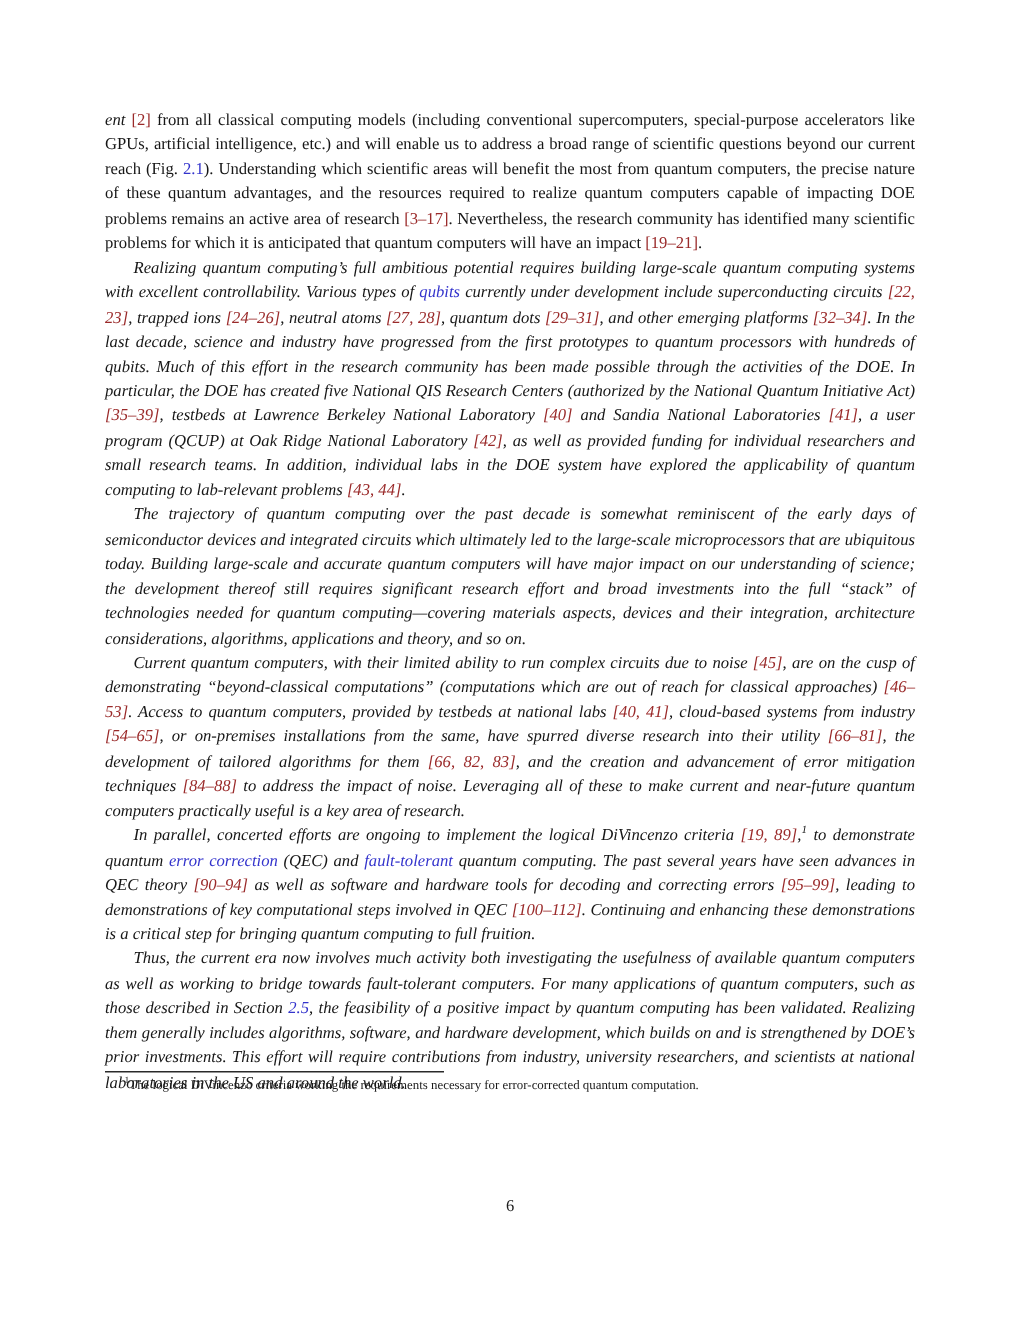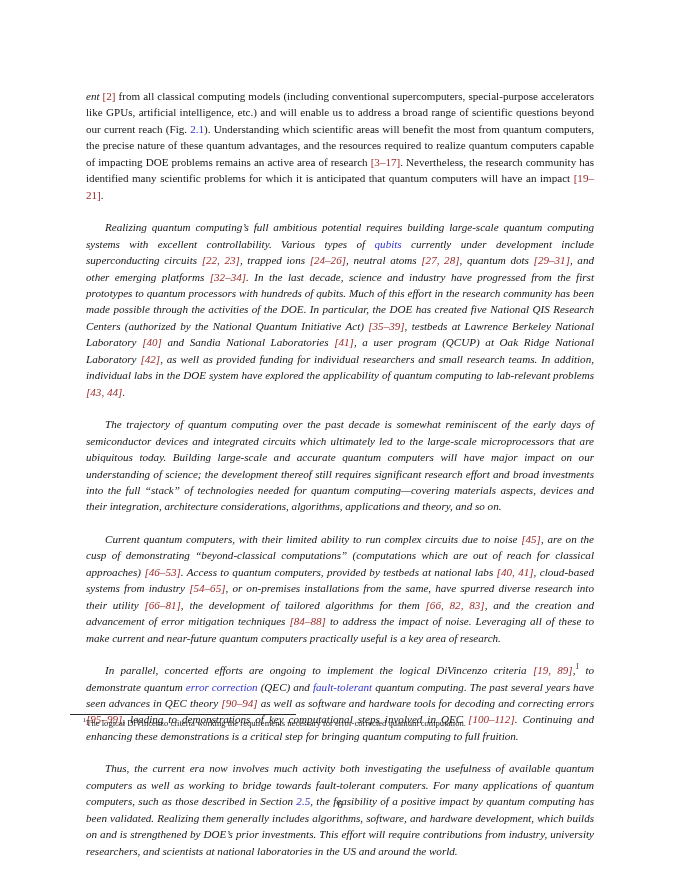--- a/index.html
+++ b/index.html
@@ -22,21 +22,21 @@
     background: #ffffff;
     box-sizing: border-box;
   }
   .textblock {
     position: absolute;
     left: 70px;
     top: 72px;
     width: 540px;
   }
   p.para {
-    margin: 16px;
+    margin: 0;
     font-size: 11.1px;
     line-height: 16.45px;
     text-align: justify;
     text-justify: inter-word;
     hyphens: manual;
     color: #161616;
     text-indent: 0;
   }
   p.para.indent {
     text-indent: 19px;

